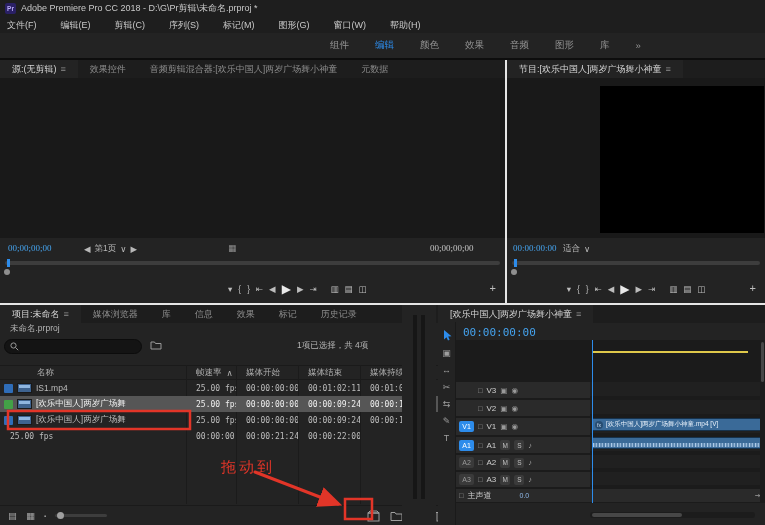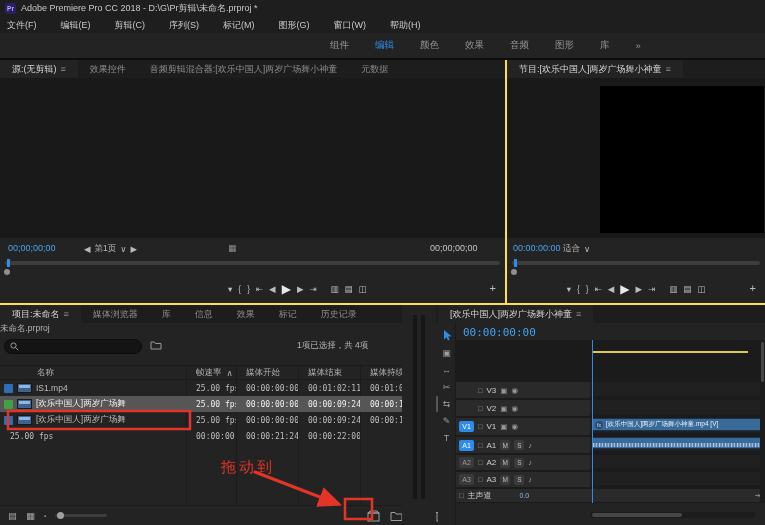--- a/index.html
+++ b/index.html
@@ -1,50 +1,50 @@
 <!DOCTYPE html>
 <html style="--accent-blue: #2d8ceb; --timecode-blue: #45a3ee; --annotation-red: #e23528; --render-bar-yellow: #dfc84a; --clip-blue: #3a6a98; --label-blue: #2f6db8; --label-green: #43a047;"><head>
 <meta charset="utf-8">
 <style>
 *{margin:0;padding:0;box-sizing:border-box}
 html,body{width:765px;height:525px;background:#0d0d0d;overflow:hidden}
 body{font-family:"Liberation Sans","DejaVu Sans",sans-serif;position:relative}
-.app{position:relative;width:765px;height:525px;background:#fde047;color:#c8c8c8}
+.app{position:relative;width:765px;height:525px;background:#e5e5e5;color:#c8c8c8}
 
 .titlebar{position:absolute;left:0;top:0;width:765px;height:17px;background:#1e1e1e;display:flex;align-items:center;gap:5px;padding-left:5px;font-size:9px;color:#c9c9c9;white-space:nowrap}
 .appicon{width:11px;height:11px;background:#2a2065;color:#b9aaf5;font-size:6.5px;display:flex;align-items:center;justify-content:center;border-radius:2px;font-weight:bold;flex:0 0 auto}
 .menubar{position:absolute;left:0;top:17px;width:765px;height:16px;background:#1e1e1e;display:flex;align-items:center;gap:24px;padding-left:7px;font-size:9px;color:#c9c9c9}
 .wsbar{position:absolute;left:0;top:33px;width:765px;height:27px;background:#232323;border-bottom:2px solid #0d0d0d}
 .wstabs{position:absolute;left:330px;top:0;height:25px;display:flex;align-items:center;gap:26px;font-size:9.5px;color:#949494;white-space:nowrap}
 .wstab.active{color:var(--accent-blue,#2d8ceb)}
 
 .panel{position:absolute;background:#232323}
 .tabbar{position:absolute;left:0;top:0;right:0;height:18px;background:#1d1d1d;display:flex;font-size:9px;color:#8d8d8d;overflow:hidden}
 .tab{display:flex;align-items:center;gap:4px;padding:0 12px;height:18px;white-space:nowrap}
 .tab.active{background:#232323;color:#d6d6d6}
 .pmenu{color:#8d8d8d}
 
 .viewer{position:absolute;left:0;top:18px;right:0;height:160px;background:#191919}
 .vblack{position:absolute;background:#000}
 .tcrow{position:absolute;left:0;right:0;top:181px;height:14px}
-.tc{font-family:Liberation Sans, sans-serif;font-size:9px;position:absolute;top:2px}
+.tc{font-family:Liberation Serif, serif;font-size:9px;position:absolute;top:2px}
 .tc.blue{color:var(--timecode-blue,#45a3ee)}
 .tc.gray{color:#c4c4c4}
 .pagenav{position:absolute;top:2px;display:flex;align-items:center;gap:4px;font-size:8.5px;color:#b8b8b8}
 .midico{position:absolute;top:2px;display:flex;gap:16px;font-size:8.5px;color:#8f8f8f}
 .scrub{position:absolute;left:5px;right:5px;top:201px;height:4px;background:#3d3d3d;border-radius:2px}
 .scrub .ph{position:absolute;left:2px;top:-2px;width:3px;height:8px;background:var(--accent-blue,#2d8ceb)}
 .knob{position:absolute;left:4px;top:209px;width:6px;height:6px;border-radius:50%;background:#8f8f8f}
 .transport{position:absolute;left:0;right:0;top:216px;height:26px}
 .tgroup{position:absolute;top:0;height:26px;display:flex;align-items:center}
 .ticon{font-size:8.5px;color:#bdbdbd;line-height:1}
 .ticon.play{font-size:12px;color:#e9e9e9}
 .plus{position:absolute;right:9px;top:6px;font-size:11px;color:#bdbdbd}
 
-.binrow{position:absolute;left:0;top:17px;right:0;height:14px;display:flex;align-items:center;font-size:8.5px;color:#b5b5b5}
+.binrow{position:absolute;left:0;top:17px;right:0;height:14px;display:flex;align-items:center;padding-left:10px;font-size:8.5px;color:#b5b5b5}
 .searchrow{position:absolute;left:0;top:31px;right:0;height:22px}
 .searchbox{position:absolute;left:4px;top:3px;width:138px;height:15px;background:#141414;border:1px solid #0c0c0c;border-radius:8px;display:flex;align-items:center;padding-left:5px;gap:4px}
 .searchbox input{background:transparent;border:0;outline:0;color:#ddd;font-size:8.5px;width:104px}
 .foldico{position:absolute;left:150px;top:4px}
 .status{position:absolute;left:297px;top:4px;font-size:8.5px;color:#b5b5b5;white-space:nowrap}
 .theadrow{position:absolute;left:0;top:60px;right:0;height:15px;display:grid;grid-template-columns:186px 50px 62px 62px 1fr;background:#232323;border-top:1px solid #1a1a1a;border-bottom:1px solid #1a1a1a;font-size:8.5px;color:#b0b0b0;align-items:center}
 .theadrow>div{padding-left:10px;display:flex;gap:5px;align-items:center;white-space:nowrap;overflow:hidden}
 .theadrow>div:first-child{padding-left:37px}
 .colsep{position:absolute;top:60px;bottom:21px;width:1px;background:#1b1b1b}
 .prows{position:absolute;left:0;top:75px;right:6px}

